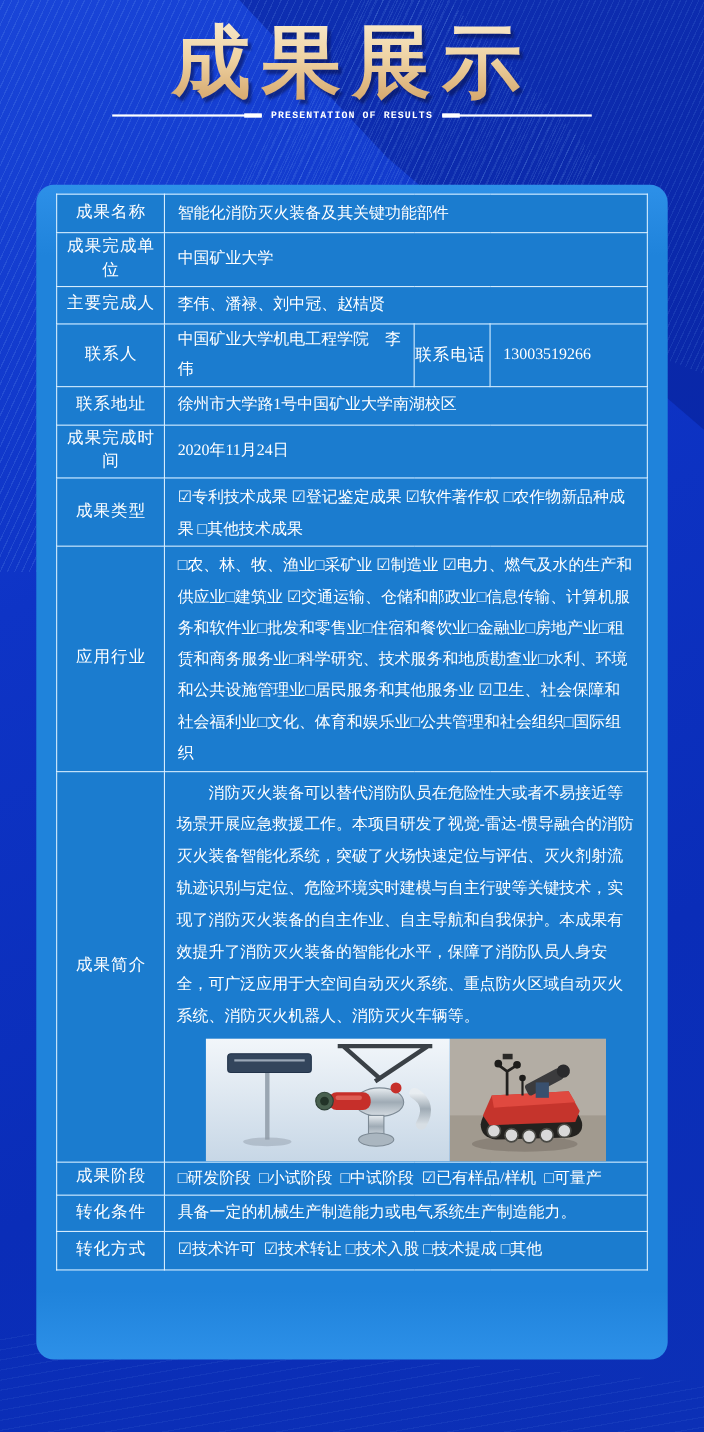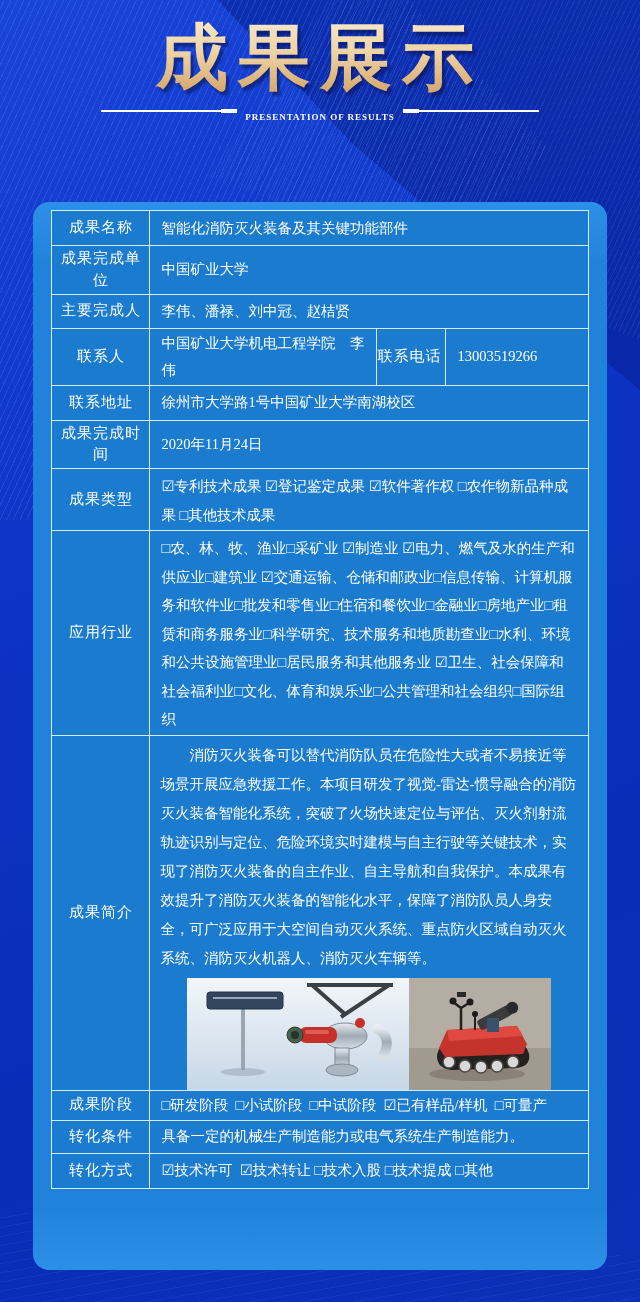--- a/index.html
+++ b/index.html
@@ -26,28 +26,28 @@
   
   header{position:absolute;top:18px;left:0;right:0;text-align:center;z-index:3;}
   h1.title{
     margin:0;font-family:"Liberation Sans","DejaVu Sans",sans-serif;
     font-size:72px;font-weight:900;letter-spacing:10px;line-height:1.1;
     background:linear-gradient(180deg,#f8e9cb 0%,#eed2a2 45%,#d2a266 100%);
     -webkit-background-clip:text;background-clip:text;color:transparent;
     filter:drop-shadow(3px 4px 1px rgba(8,18,80,.55));
   }
   .subtitle-row{margin-top:3px;display:flex;align-items:center;justify-content:center;gap:8px;}
-  .subtitle-text{color:#ffffff;font-family:Liberation Serif, serif;
-    font-size:9px;font-weight:700;letter-spacing:1px;white-space:nowrap;margin-top:12px;}
+  .subtitle-text{color:#ffffff;font-family:Liberation Mono, monospace;
+    font-size:9px;font-weight:700;letter-spacing:1px;white-space:nowrap;}
   .hline{height:2px;background:#ffffff;width:136px;position:relative;}
   .hline.left::after{content:"";position:absolute;right:0;top:-1px;width:16px;height:4px;background:#fff;}
   .hline.right::before{content:"";position:absolute;left:0;top:-1px;width:16px;height:4px;background:#fff;}
 
   
-  .panel{position:absolute;left:33px;top:202px;width:574px;height:1068px;border-radius:16px;z-index:2;
+  .panel{position:absolute;left:33px;top:168px;width:574px;height:1068px;border-radius:16px;z-index:2;
     background:linear-gradient(180deg,#2d90e8 0%,#1f83db 6%,#1f83db 94%,#2d90e8 100%);}
   table.results{border-collapse:collapse;margin:8px auto 0;table-layout:fixed;width:536px;
     color:#ffffff;font-size:14.5px;}
   td{border:1px solid rgba(228,244,255,.92);background:#1b7ccf;padding:0;overflow:hidden;}
   td.lbl{text-align:center;vertical-align:middle;padding:2px 3px;font-size:15px;letter-spacing:1px;line-height:1.45;}
   td.val{padding:1px 11px;vertical-align:middle;white-space:pre-wrap;line-height:27px;word-break:break-all;}
   td.val.top{vertical-align:top;line-height:28.5px;padding-top:3px;}
   td.sub-lbl{text-align:left;vertical-align:middle;font-size:15px;letter-spacing:1px;}
   
   td.summary-cell{padding:5px 10px 0;vertical-align:top;}

